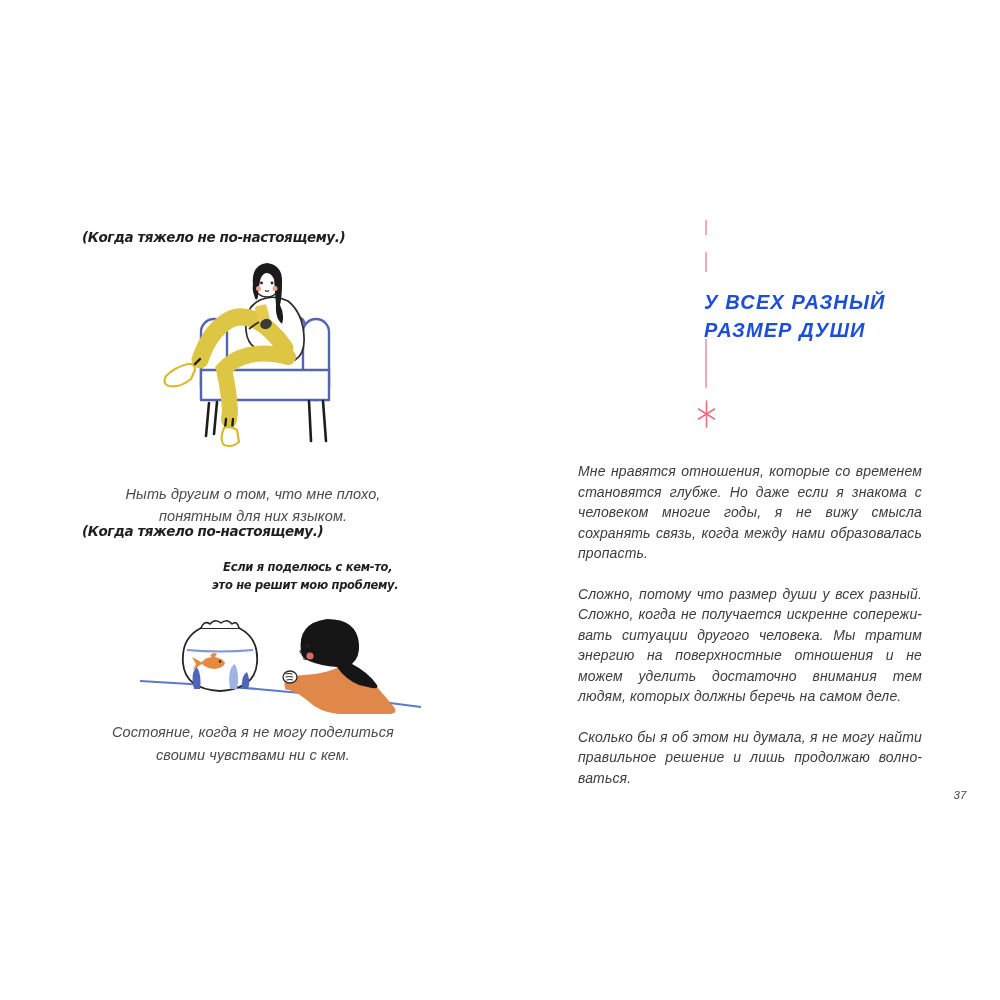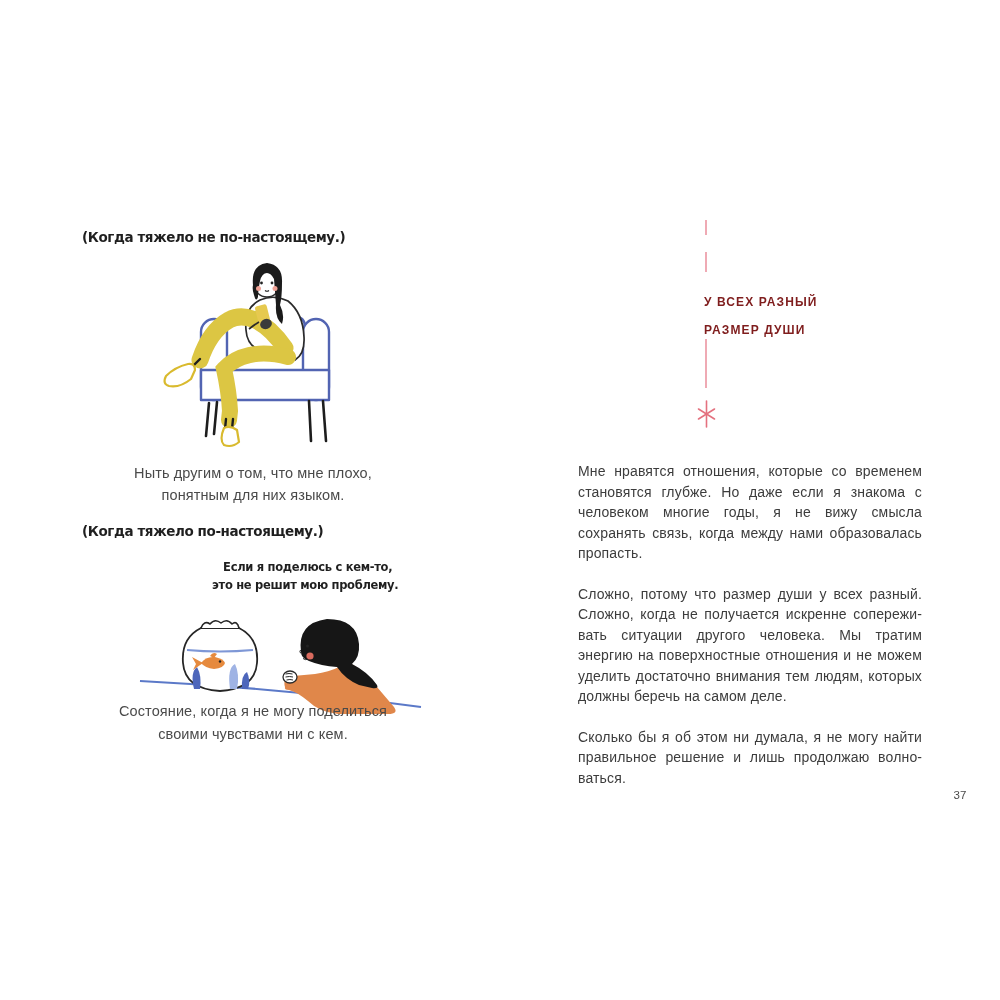--- a/index.html
+++ b/index.html
@@ -11,40 +11,40 @@
   
   .hand{
     font-family:"DejaVu Sans",sans-serif;font-weight:700;color:#1f1f1f;
     letter-spacing:-0.4px;white-space:nowrap;
   }
   .cap-head{font-size:13.5px;}
   .note{font-size:11.5px;line-height:18px;letter-spacing:-0.3px;}
   
   .cap{
     font-family:"Liberation Sans",sans-serif;color:#4a4a4a;
-    font-size:14.5px;line-height:22px;text-align:center;letter-spacing:0.1px;
+    font-size:14.5px;line-height:22px;text-align:center;letter-spacing:0.1px;margin-top:21px;
   }
   
   .heading{
-    font-size:12px;font-weight:700;letter-spacing:1.1px;line-height:27.5px;
-    color:#7f1d1d;white-space:nowrap;
+    font-size:20px;font-weight:700;letter-spacing:1.1px;line-height:27.5px;
+    color:#1d4ed8;white-space:nowrap;
   }
   .vline{width:2px;background:#efaab4;}
   .bodytext{
     width:344px;font-size:14px;line-height:20.5px;text-align:justify;
     color:#3c3c3c;letter-spacing:0.15px;
   }
   .bodytext p{margin:0 0 20px 0;}
   .pagenum{font-size:11.5px;color:#4a4a4a;}
   svg{display:block;}
 </style>
 </head>
 <body>
 
-<div class="abs" style="left:0;top:0;width:1000px;height:1000px;">
+<div class="abs" style="left:0;top:0;width:1000px;height:1000px;font-style:italic;">
 
   <div>
 
     <div class="abs hand cap-head" style="left:82px;top:229px;">(Когда тяжело не по-настоящему.)</div>
 
     <svg class="abs" style="left:125px;top:253px;" width="280" height="200" viewBox="0 0 280 200">
       <g stroke="#5264b2" stroke-width="2.4" fill="#ffffff" stroke-linejoin="round">
         <path d="M100,122 V74 Q100,64 110,64 H170 Q180,64 180,74 V122 Z"></path>
         <rect x="76" y="66" width="26" height="81" rx="13"></rect>
         <rect x="178" y="66" width="26" height="81" rx="13"></rect>

